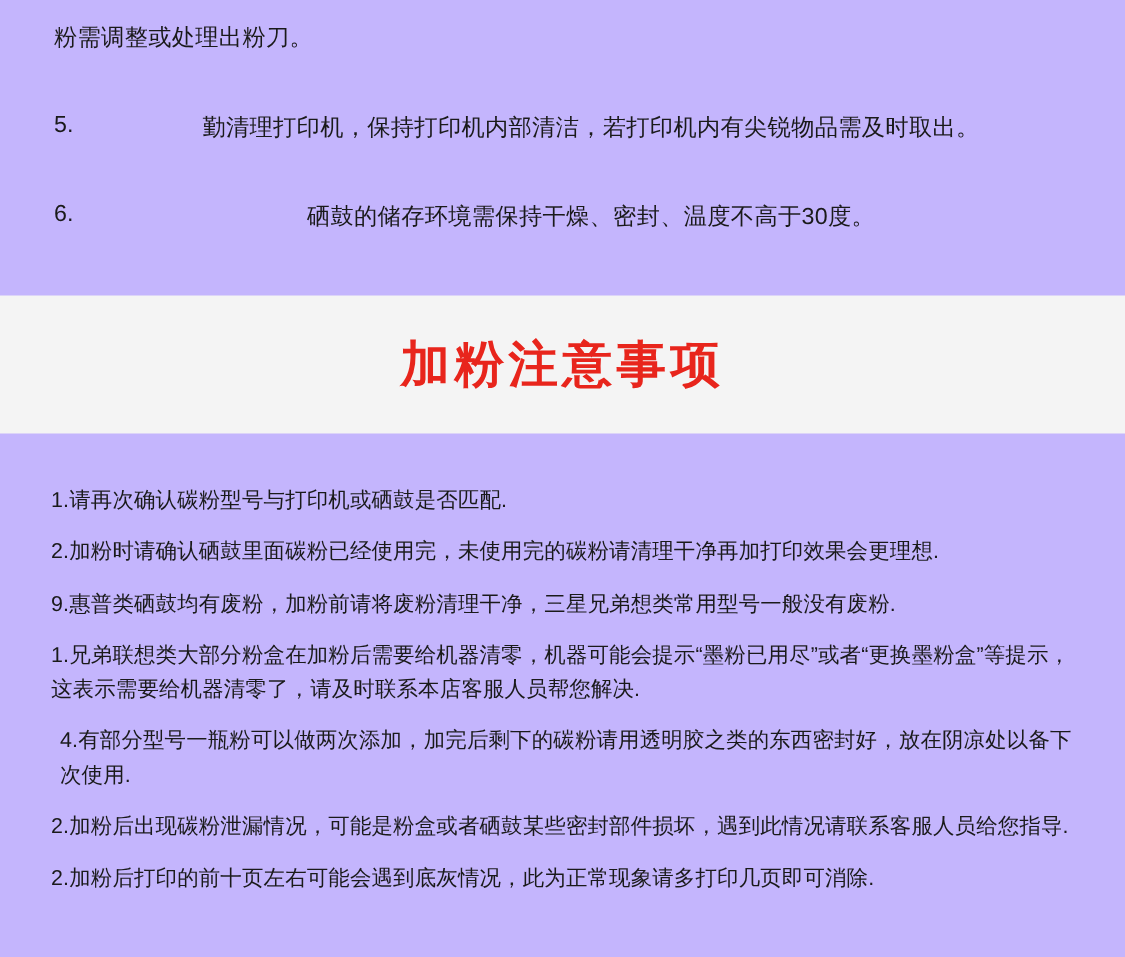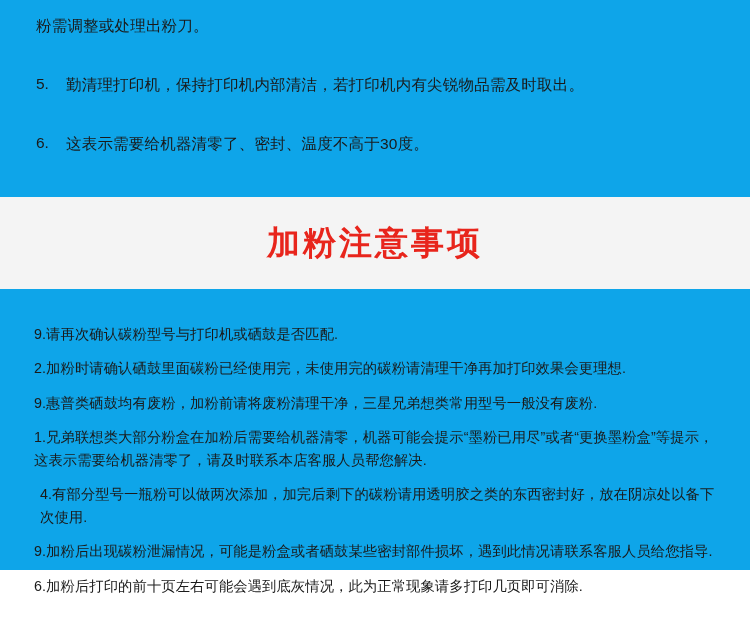--- a/index.html
+++ b/index.html
@@ -10,22 +10,22 @@
     width: 750px;
     height: 638px;
     background: #ffffff;
     font-family: "Liberation Sans", sans-serif;
     color: #111111;
     overflow: hidden;
   }
   .page {
     position: relative;
     width: 750px;
-    height: 570px;
-    background: #0ea5e9;
+    height: 638px;
+    background: #c4b5fd;
   }
 
   
   .top-section {
     padding: 0 28px;
     box-sizing: border-box;
   }
   .care-line {
     font-size: 15.5px;
     line-height: 1.5;
@@ -47,20 +47,21 @@
     width: 30px;
     flex: 0 0 30px;
     font-size: 15.5px;
     color: #1a1a1a;
   }
   .care-text {
     flex: 1 1 auto;
     font-size: 15.5px;
     color: #1a1a1a;
     letter-spacing: 0.2px;
+    text-align: center;
   }
 
   
   .banner {
     margin-top: 42px;
     width: 750px;
     height: 92px;
     background: #f4f4f4;
     display: flex;
     align-items: center;
@@ -98,31 +99,31 @@
   <div class="top-section">
     <div class="care-line continuation">粉需调整或处理出粉刀。</div>
 
     <div class="care-item">
       <div class="care-num">5.</div>
       <div class="care-text">勤清理打印机，保持打印机内部清洁，若打印机内有尖锐物品需及时取出。</div>
     </div>
 
     <div class="care-item">
       <div class="care-num">6.</div>
-      <div class="care-text">这表示需要给机器清零了、密封、温度不高于30度。</div>
+      <div class="care-text">硒鼓的储存环境需保持干燥、密封、温度不高于30度。</div>
     </div>
   </div>
 
   <div class="banner">
     <div class="banner-title">加粉注意事项</div>
   </div>
 
   <div class="notes">
-    <div class="note">9.请再次确认碳粉型号与打印机或硒鼓是否匹配.</div>
+    <div class="note">1.请再次确认碳粉型号与打印机或硒鼓是否匹配.</div>
     <div class="note">2.加粉时请确认硒鼓里面碳粉已经使用完，未使用完的碳粉请清理干净再加打印效果会更理想.</div>
     <div class="note">9.惠普类硒鼓均有废粉，加粉前请将废粉清理干净，三星兄弟想类常用型号一般没有废粉.</div>
     <div class="note">1.兄弟联想类大部分粉盒在加粉后需要给机器清零，机器可能会提示“墨粉已用尽”或者“更换墨粉盒”等提示，这表示需要给机器清零了，请及时联系本店客服人员帮您解决.</div>
     <div class="note indent">4.有部分型号一瓶粉可以做两次添加，加完后剩下的碳粉请用透明胶之类的东西密封好，放在阴凉处以备下次使用.</div>
-    <div class="note">9.加粉后出现碳粉泄漏情况，可能是粉盒或者硒鼓某些密封部件损坏，遇到此情况请联系客服人员给您指导.</div>
-    <div class="note">6.加粉后打印的前十页左右可能会遇到底灰情况，此为正常现象请多打印几页即可消除.</div>
+    <div class="note">2.加粉后出现碳粉泄漏情况，可能是粉盒或者硒鼓某些密封部件损坏，遇到此情况请联系客服人员给您指导.</div>
+    <div class="note">2.加粉后打印的前十页左右可能会遇到底灰情况，此为正常现象请多打印几页即可消除.</div>
   </div>
 
 </div>
 
 </body></html>

